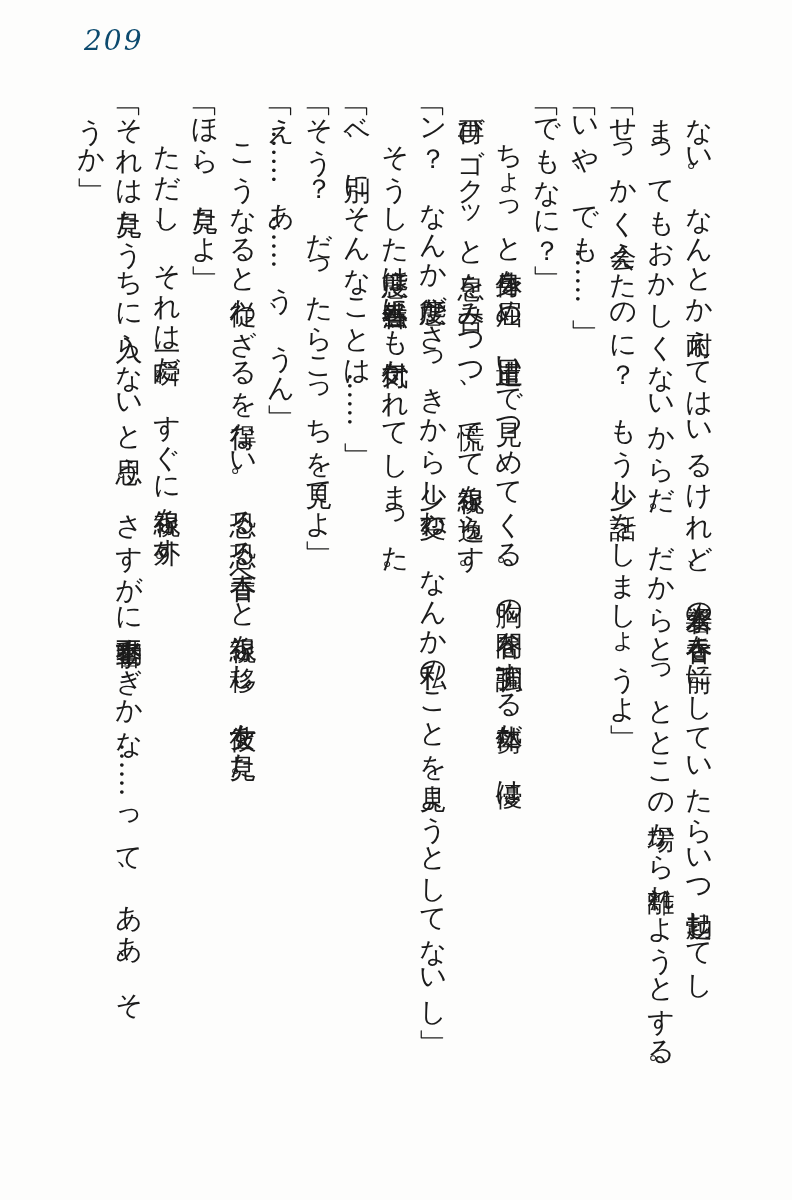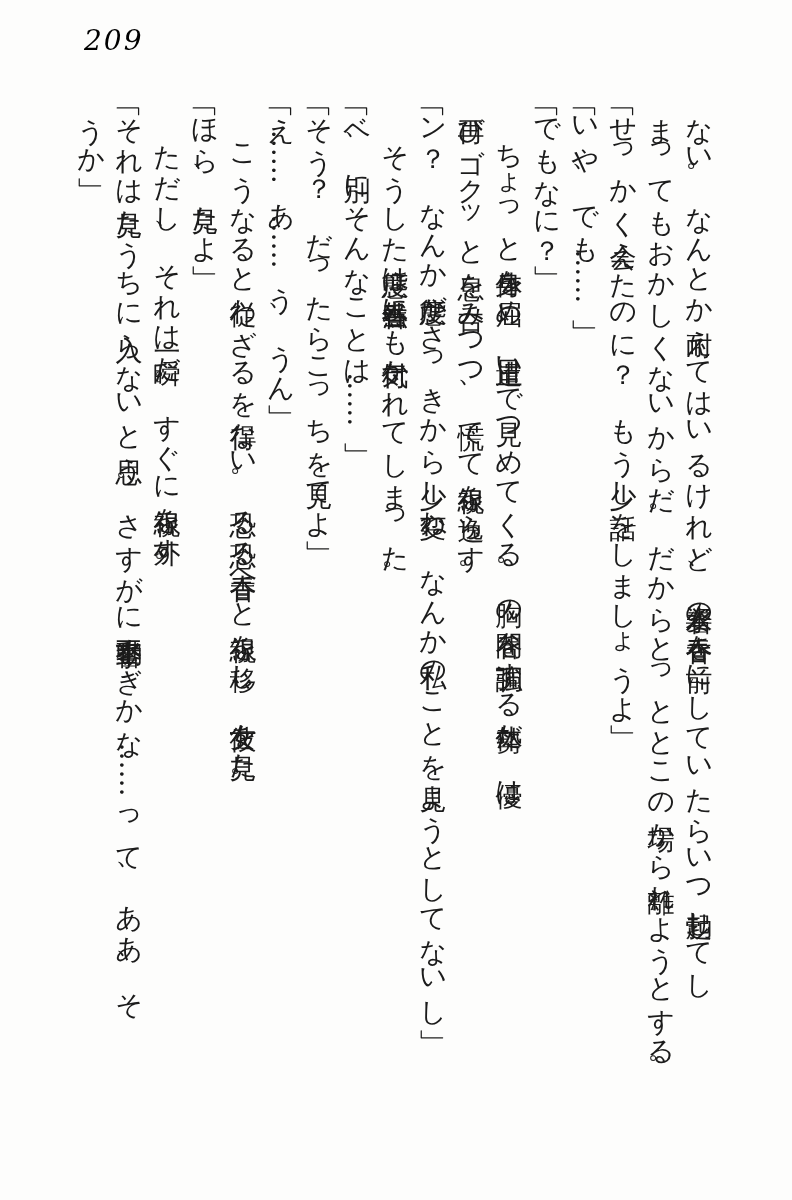--- a/index.html
+++ b/index.html
@@ -15,21 +15,21 @@
     background: #fdfdfc;
     overflow: hidden;
     font-family: "DejaVu Serif", "Liberation Serif", serif;
   }
   .page-number {
     position: absolute;
     left: 84px;
     top: 24px;
     font-size: 28px;
     font-style: italic;
-    color: #000000;
+    color: #0c4a6e;
     letter-spacing: 2px;
   }
   .text-block {
     position: absolute;
     top: 99px;
     right: 74px;
     height: 1040px;
     width: 646px;
     writing-mode: vertical-rl;
     text-orientation: mixed;

